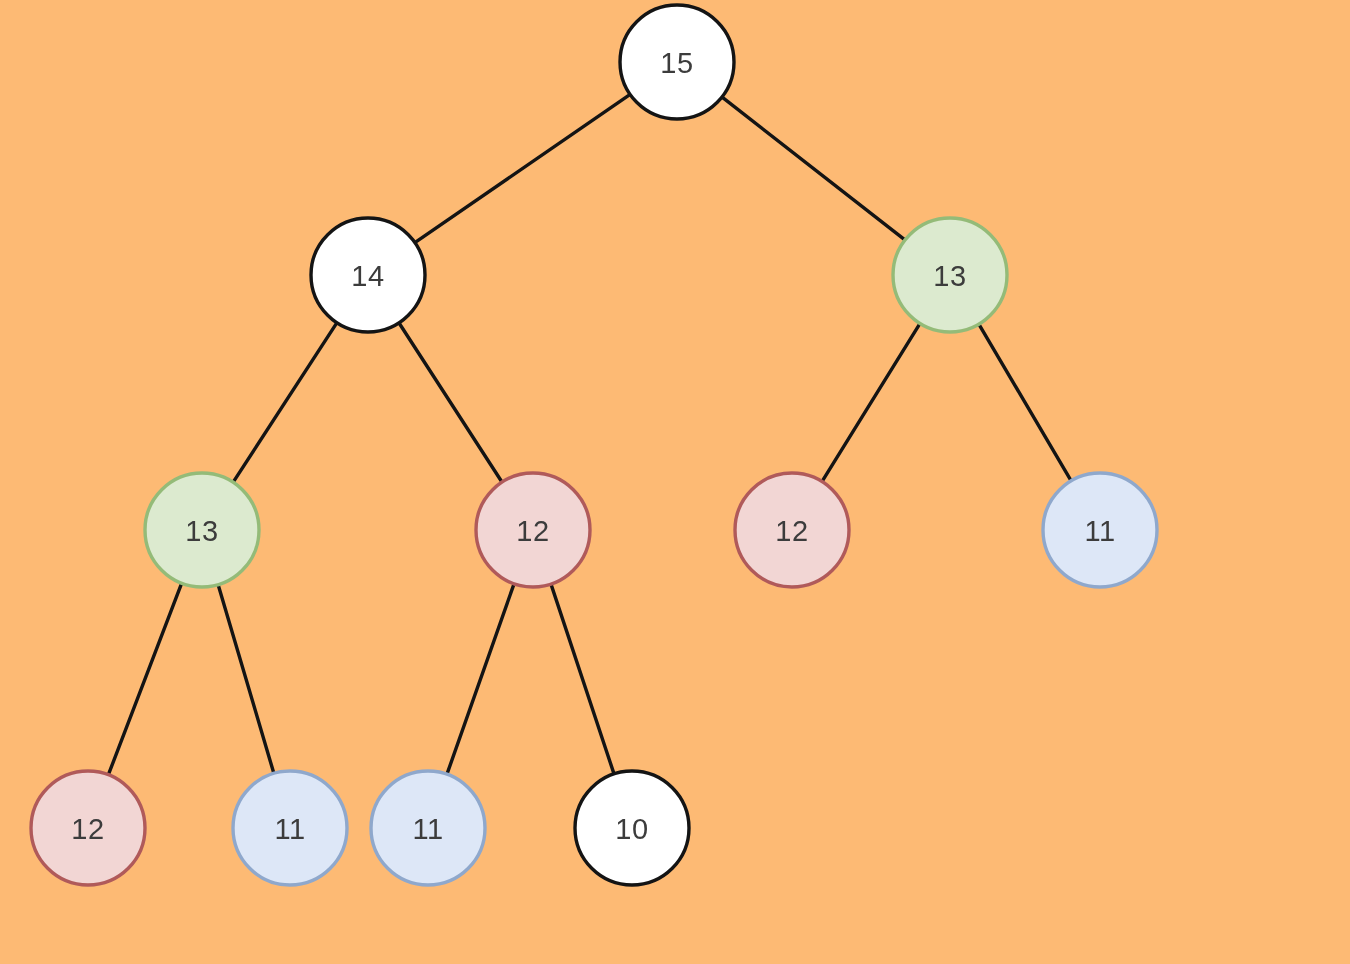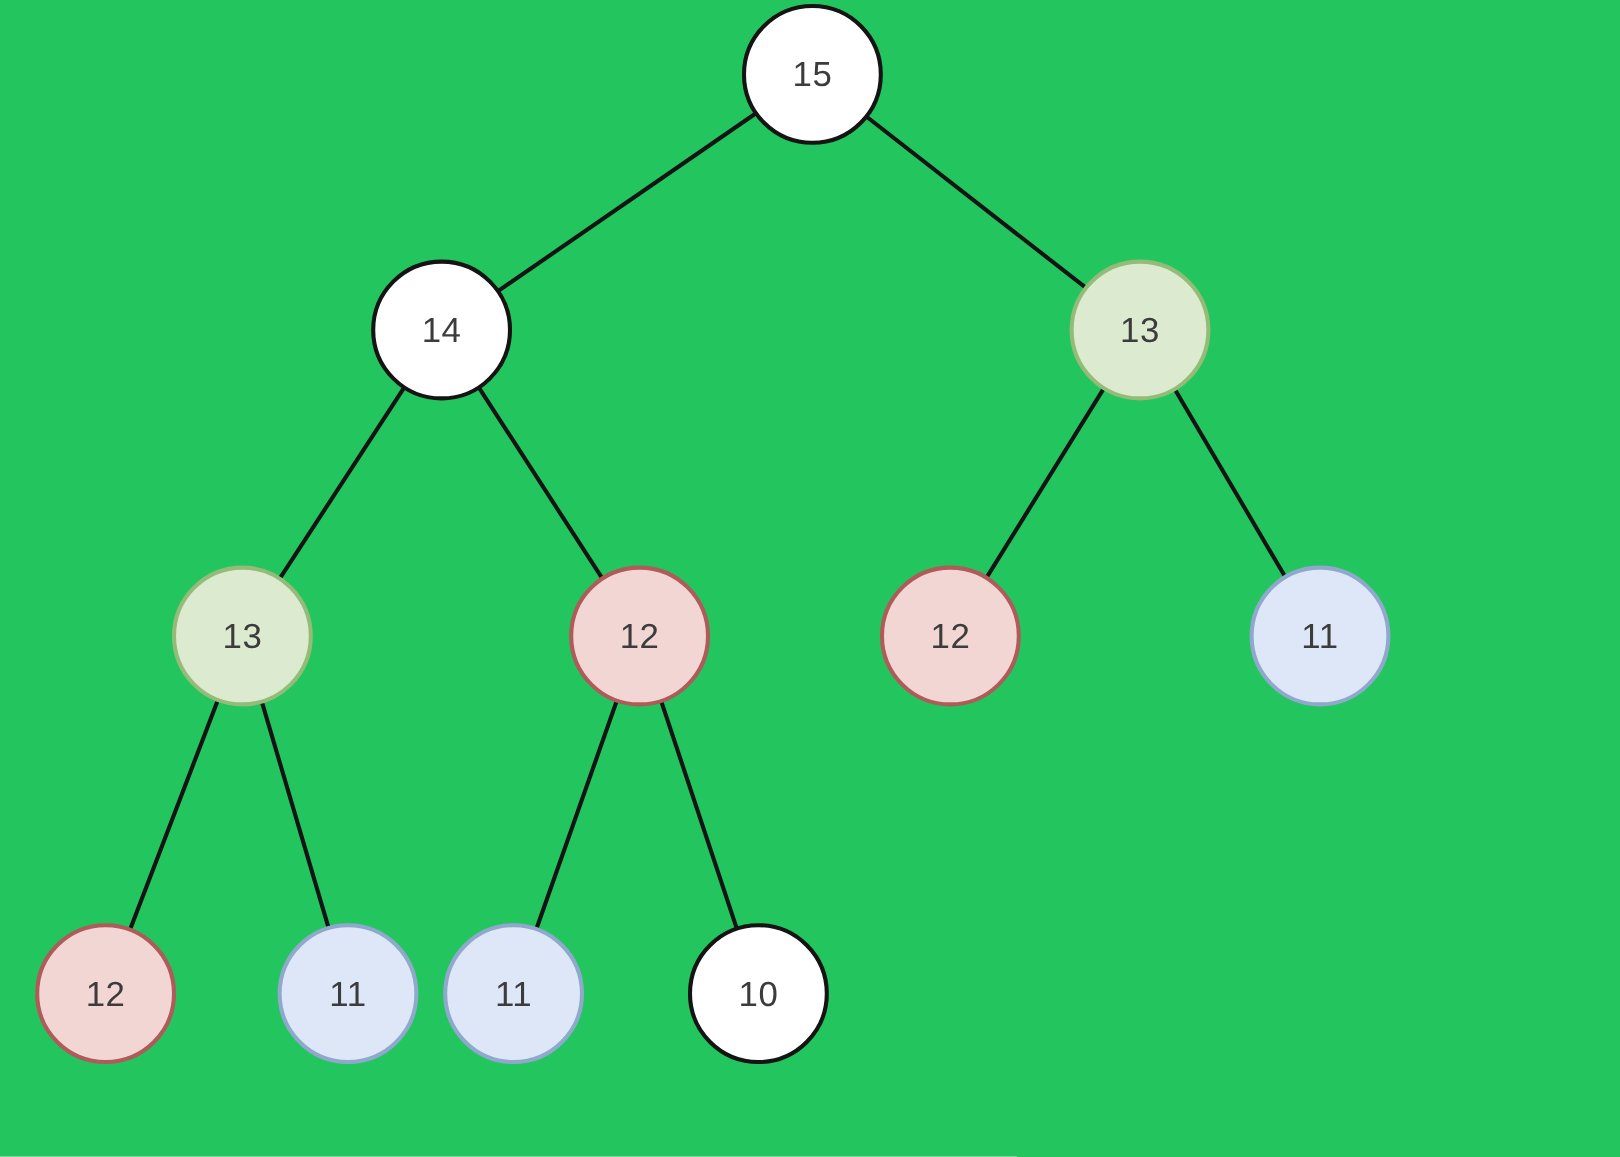--- a/index.html
+++ b/index.html
@@ -8,21 +8,21 @@
     padding: 0;
     background: #ffffff;
   }
   body {
     font-family: "Liberation Sans", sans-serif;
   }
   #canvas-wrap {
     position: relative;
     width: 1350px;
     height: 964px;
-    background: #22c55e;
+    background: #fdba74;
     overflow: hidden;
   }
   #tree-svg {
     position: absolute;
     top: 0;
     left: 0;
     width: 1350px;
     height: 964px;
     display: block;
   }

